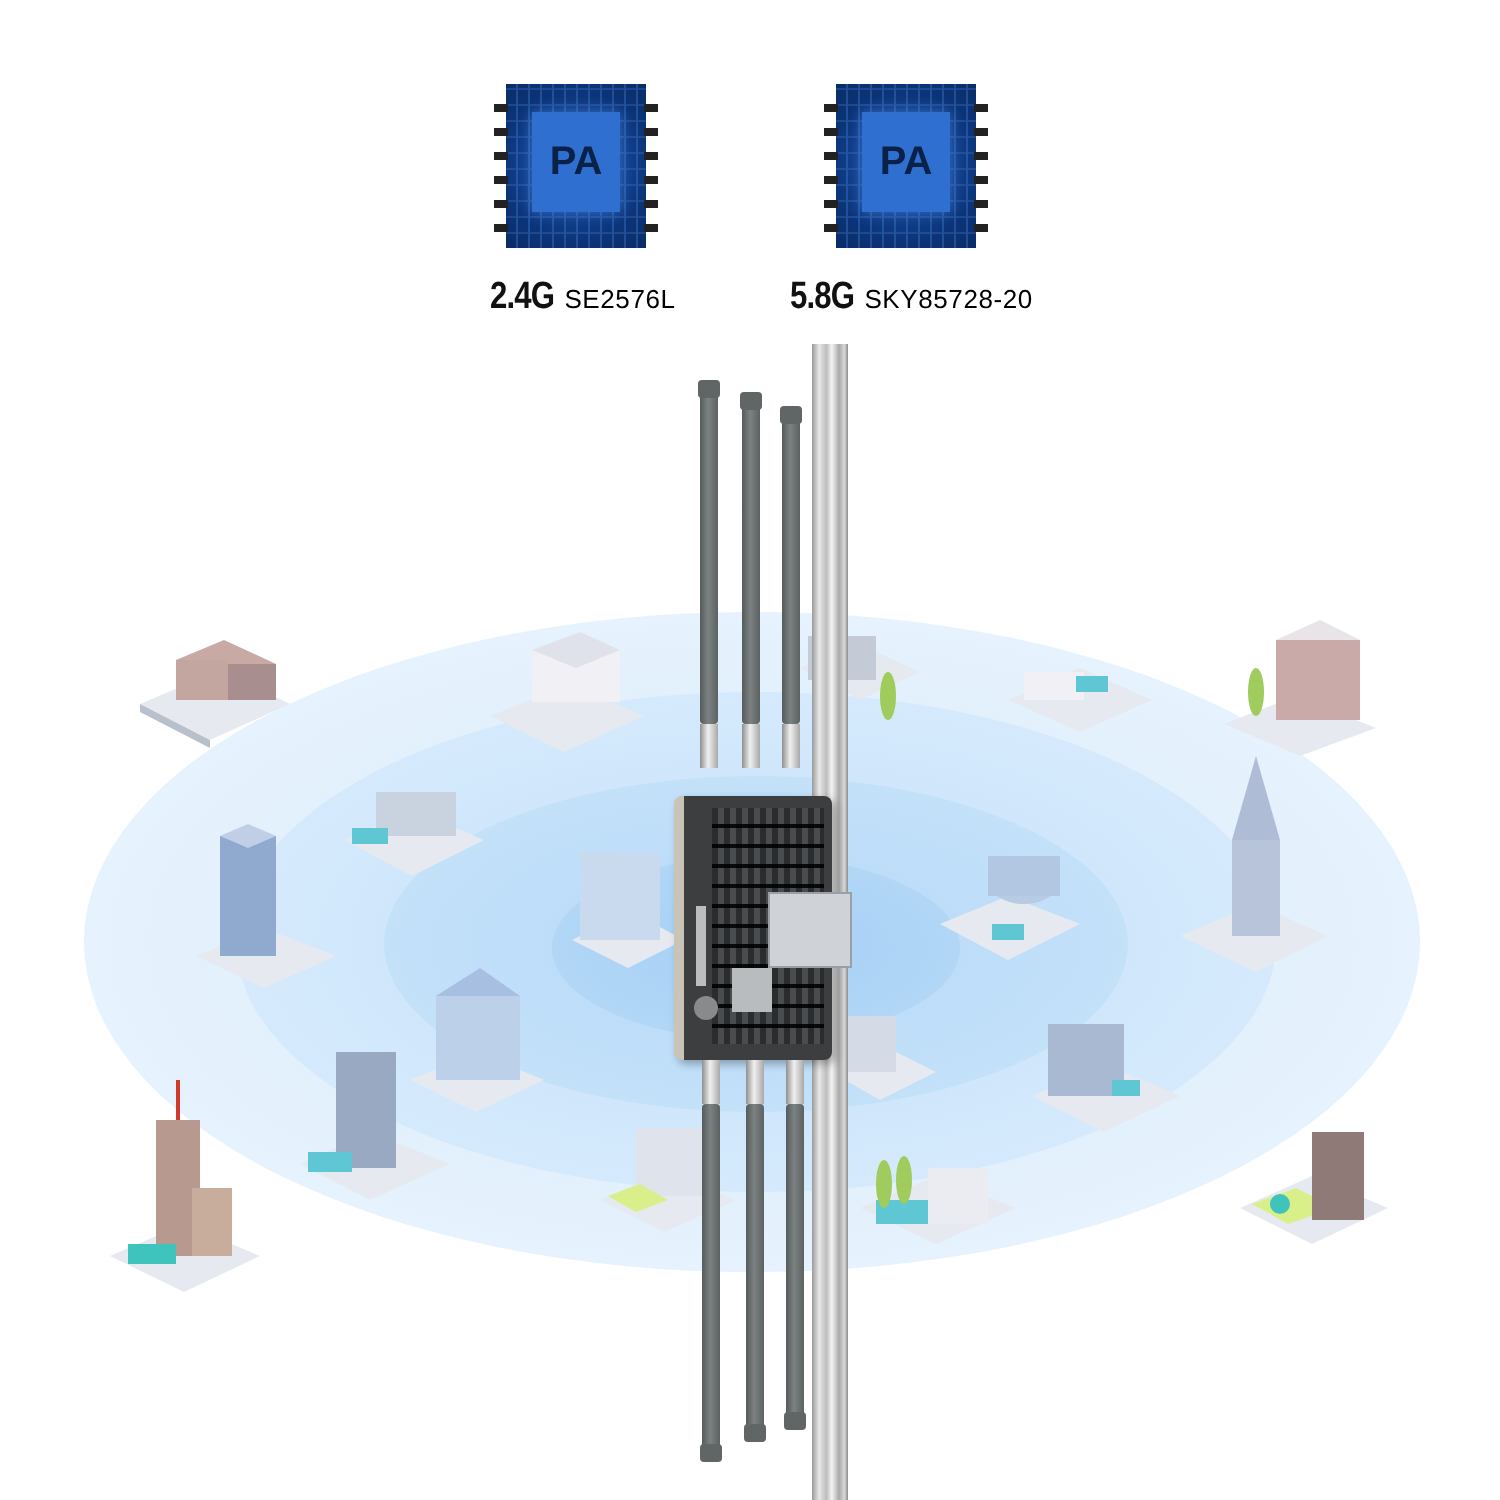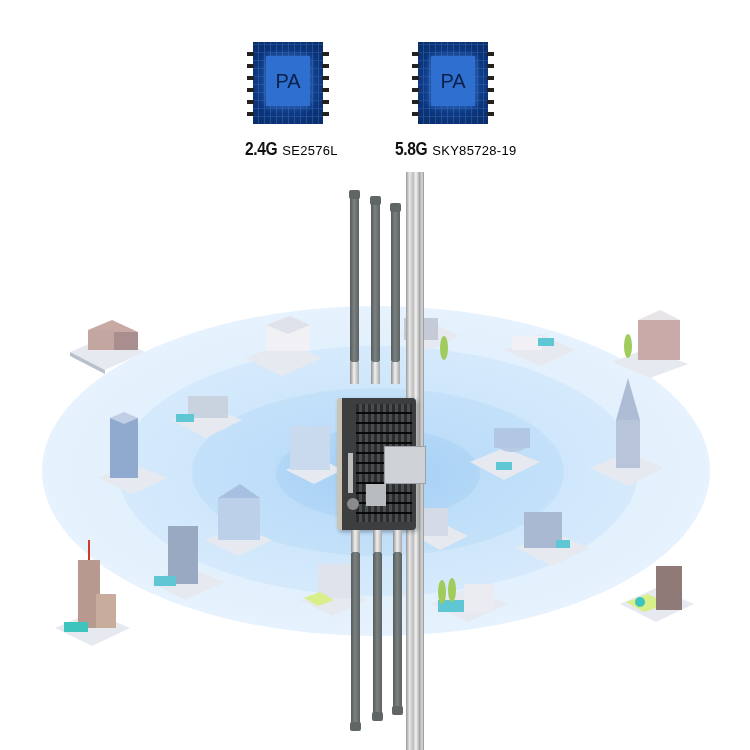--- a/index.html
+++ b/index.html
@@ -8,21 +8,21 @@
 
   
   .chip { position:absolute; top:42px; width:82px; height:82px; }
   .chip-body { position:absolute; left:6px; top:0; width:70px; height:82px; background:#0d3a80;
     background-image: radial-gradient(circle at 50% 50%, #1e5ab8 0%, #0c3478 70%, #0a2c66 100%); }
   .chip-trace { position:absolute; left:6px; top:0; width:70px; height:82px; opacity:.35;
     background-image:
       repeating-linear-gradient(90deg, transparent 0 5px, #4a86d8 5px 6px),
       repeating-linear-gradient(0deg, transparent 0 7px, #3a76c8 7px 8px); }
   .chip-core { position:absolute; left:19px; top:14px; width:44px; height:50px; background:#2f6fd0;
-    box-shadow: 0 0 6px rgba(80,140,230,.6); display:flex; align-items:center; justify-content:center; }
+    box-shadow: 0 0 6px rgba(80,140,230,.6); display:flex; align-items:center; justify-content:center;font-weight:bold; }
   .chip-core span { color:#0a2148; font-size:20px; letter-spacing:0px; }
   .pin { position:absolute; width:7px; height:4px; background:#222; }
   .chip-label { position:absolute; top:138px; white-space:nowrap; display:flex; align-items:baseline;text-align:right; }
   .freq { font-family:"Liberation Sans", sans-serif; font-weight:bold; font-size:19px; color:#111; transform:scaleX(.82); transform-origin:left; display:inline-block; margin-right:-4px; letter-spacing:-0.5px; }
   .model { font-size:13px; color:#000000; margin-left:2px; letter-spacing:.3px; }
 
   
   .ring { position:absolute; border-radius:50%; }
 
   
@@ -89,21 +89,21 @@
       <div class="pin" style="left:75px;top:34px"></div>
       <div class="pin" style="left:75px;top:46px"></div>
       <div class="pin" style="left:75px;top:58px"></div>
       <div class="pin" style="left:75px;top:70px"></div>
     <div class="chip-core">
         <span>PA</span>
       </div>
   </div>
   <div class="chip-label" style="left:395px;">
     <span class="freq">5.8G</span>
-    <span class="model">SKY85728-19</span>
+    <span class="model">SKY85728-20</span>
   </div>
 
   <svg width="750" height="750" style="position:absolute;left:0;top:0;">
     <g>
       <polygon points="70,352 110,335 145,352 105,370" fill="#e6eaf0"></polygon>
         <polygon points="70,352 105,370 105,374 70,356" fill="#b8c0cc"></polygon>
       <polygon points="88,330 112,320 138,332 114,344" fill="#c9a9a3"></polygon>
         <rect x="88" y="330" width="26" height="20" fill="#c4a6a0"></rect>
         <rect x="114" y="332" width="24" height="18" fill="#a88e8f"></rect>
     </g>

